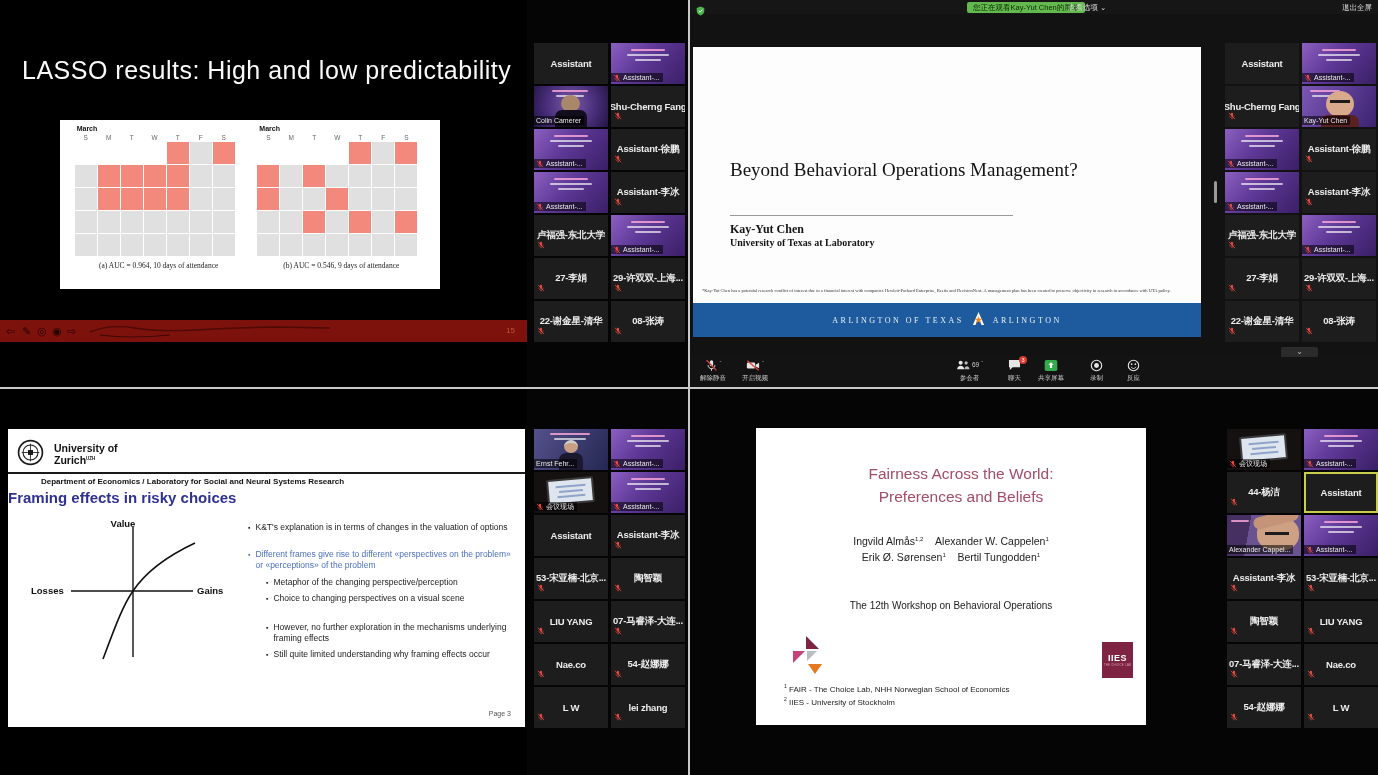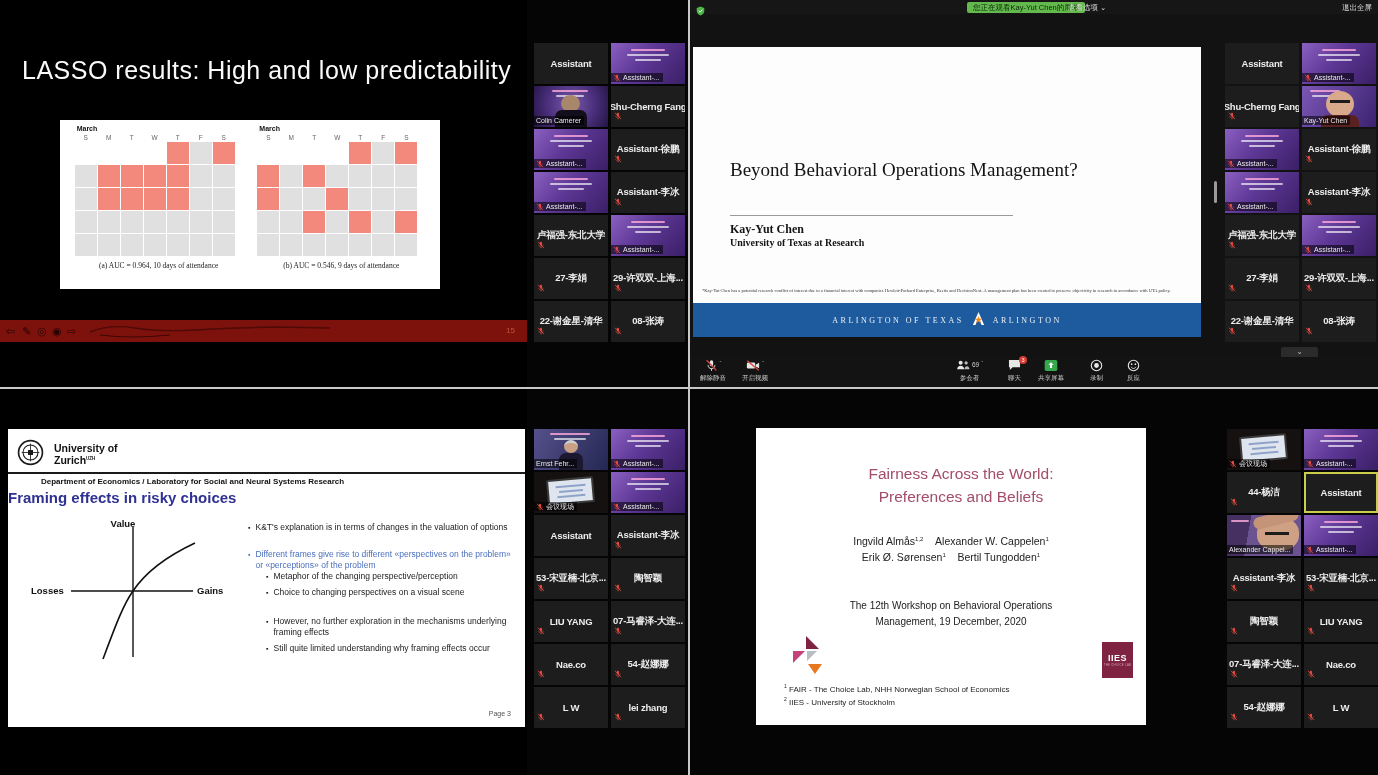--- a/index.html
+++ b/index.html
@@ -405,21 +405,21 @@
       </span>
       <span class="pill">您正在观看Kay-Yut Chen的屏幕</span>
       <span class="view-opts"><span>查看选项</span> <span>⌄</span></span>
       <span class="exit-fs">退出全屏</span>
     </div>
 
     <div class="tr-slide">
       <div class="tr-title">Beyond Behavioral Operations Management?</div>
       <div class="tr-line"></div>
       <div class="tr-author">Kay-Yut Chen</div>
-      <div class="tr-affil">University of Texas at Research</div>
+      <div class="tr-affil">University of Texas at Laboratory</div>
       <div class="tr-foot">*Kay-Yut Chen has a potential research conflict of interest due to a financial interest with companies Hewlett-Packard Enterprise, Beeits and DecisionNext. A management plan has been created to preserve objectivity in research in accordance with UTA policy.</div>
       <div class="tr-banner">
         <span class="bt">ARLINGTON OF TEXAS</span>
         <span>
           <svg width="15" height="15" viewBox="0 0 16 16">
               <polygon points="8,1 14,15 11.2,15 8,6.5 4.8,15 2,15" fill="#fff"></polygon>
               <polygon points="8,5.2 9.1,8.2 12.2,8.2 9.7,10 10.7,13 8,11.2 5.3,13 6.3,10 3.8,8.2 6.9,8.2" fill="#f08a21"></polygon>
             </svg>
         </span>
         <span class="bt">ARLINGTON</span>
@@ -683,21 +683,21 @@
           <text x="100" y="10" text-anchor="middle" font-family="Liberation Sans, sans-serif" font-size="9.5" font-weight="bold" fill="#111">Value</text>
           <text x="8" y="77" font-family="Liberation Sans, sans-serif" font-size="9.5" font-weight="bold" fill="#111">Losses</text>
           <text x="174" y="77" font-family="Liberation Sans, sans-serif" font-size="9.5" font-weight="bold" fill="#111">Gains</text>
         </svg>
 
         <div class="bl-bullets" id="bl-bullets">
             <div class="bl-b" style="margin-bottom: 16px;">
               <span class="mk">▪</span>
               <span>K&amp;T's explanation is in terms of changes in the valuation of options</span>
             </div>
-            <div class="bl-b blue" style="">
+            <div class="bl-b blue" style="margin-bottom: 6px;">
               <span class="mk">▪</span>
               <span>Different frames give rise to different «perspectives on the problem» or «perceptions» of the problem</span>
             </div>
             <div class="bl-b lv2" style="margin-bottom: 5px;">
               <span class="mk">▪</span>
               <span>Metaphor of the changing perspective/perception</span>
             </div>
             <div class="bl-b lv2" style="margin-bottom: 18px;">
               <span class="mk">▪</span>
               <span>Choice to changing perspectives on a visual scene</span>
@@ -868,21 +868,20 @@
       <div class="br-title">
         <div>Fairness Across the World:</div>
         <div>Preferences and Beliefs</div>
       </div>
       <div class="br-authors" id="br-authors">
           <div><span>Ingvild Almås<sup>1,2</sup></span>&nbsp;&nbsp;&nbsp;&nbsp;<span>Alexander W. Cappelen<sup>1</sup></span></div>
           <div><span>Erik Ø. Sørensen<sup>1</sup></span>&nbsp;&nbsp;&nbsp;&nbsp;<span>Bertil Tungodden<sup>1</sup></span></div>
         </div>
       <div class="br-event">
         <div>The 12th Workshop on Behavioral Operations</div>
-        <div>Management, 19 December, 2020</div>
       </div>
       <span class="nhh-logo">
         <svg width="32" height="38" viewBox="0 0 32 38">
             <polygon points="14,0 27,13 14,13" fill="#7e2342"></polygon>
             <polygon points="1,15 13,15 1,27" fill="#c4417a"></polygon>
             <polygon points="15,15 25,15 15,25" fill="#b9bdc4"></polygon>
             <polygon points="16,28 30,28 23,38" fill="#e87722"></polygon>
           </svg>
       </span>
       <div class="fair-box">

